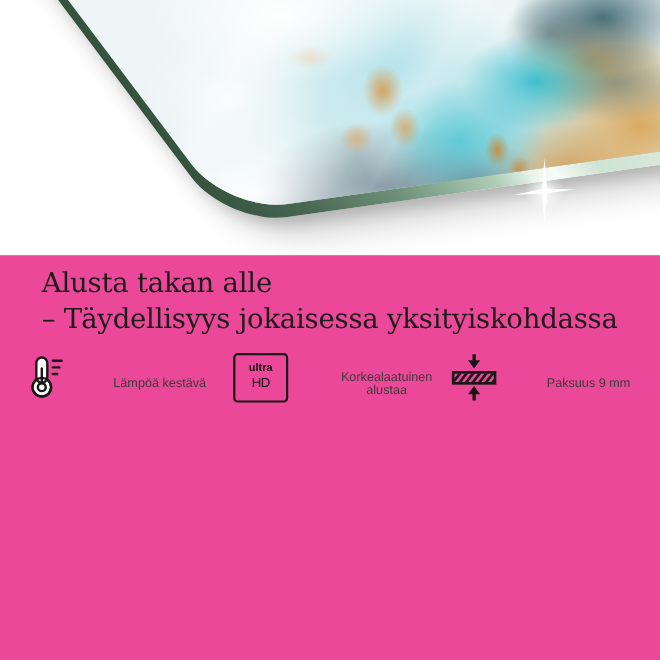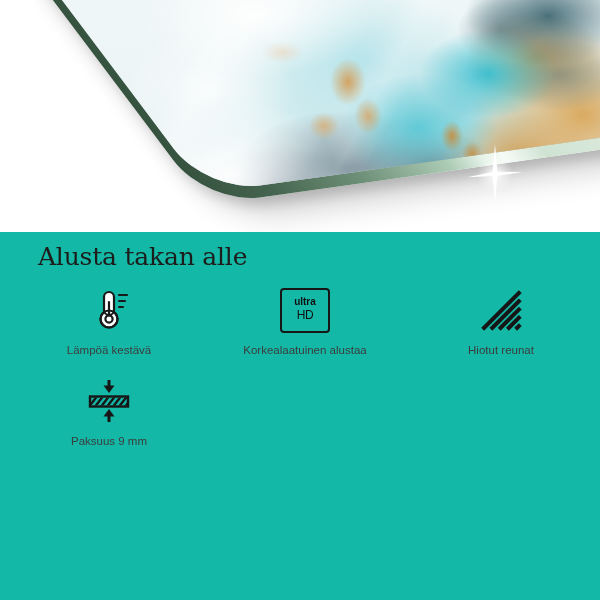--- a/index.html
+++ b/index.html
@@ -1,16 +1,16 @@
 <!DOCTYPE html>
 <html><head>
 <meta charset="utf-8">
 <style>
   html,body{margin:0;padding:0;background:#fff;}
-  .page{position:relative;width:600px;height:600px;background:#14b8a6;overflow:hidden;
+  .page{position:relative;width:600px;height:600px;background:#ec4899;overflow:hidden;
         font-family:"Liberation Sans", sans-serif;color:#3d3d3d;}
 
   
   .hero{position:relative;width:600px;height:232px;overflow:hidden;background:#fff;}
   .panel-under,.panel{position:absolute;left:207px;top:-407px;width:900px;height:600px;
         transform-origin:0 600px;border-bottom-left-radius:55px;}
   .panel-under{
         transform:translate(0px,12px) matrix(0.99,-0.139,0.601,0.799,0,0);
         background:linear-gradient(to right,#35523f 0,#466550 70px,#6f9078 160px,#aecdb6 250px,
                    #e8f4ea 285px,#f6fbf7 305px,#cfe3d3 345px,#dcebdd 430px,#eef6ee 100%);
@@ -51,23 +51,23 @@
 
   
   .headline{margin:8px 38px 0 38px;font-family:"DejaVu Serif", Georgia, serif;font-weight:400;
         font-size:25px;line-height:33px;color:#1c1c1b;letter-spacing:-.2px;}
   .desc{margin:13px 38px 0 38px;font-size:12.5px;line-height:25px;color:#3d3d3d;letter-spacing:-.2px;}
   .desc div{white-space:nowrap;}
 
   
   .features{margin:14px 0 0 16px;display:grid;grid-template-columns:186px 186px 186px;
         column-gap:10px;row-gap:22px;}
-  .feature{display:flex;flex-direction:column;align-items:center;}
+  .feature{display:flex;align-items:center;}
   .feature .ficon{height:46px;display:flex;align-items:center;justify-content:center;}
-  .feature .flabel{margin-top:11px;font-size:11.5px;color:#3c3c3c;text-align:center;}
+  .feature .flabel{margin-top:11px;font-size:11.5px;color:#3c3c3c;text-align:center;margin-left:43px;}
   svg.icon{stroke:#191919;fill:none;stroke-width:2.2;stroke-linecap:round;stroke-linejoin:round;}
   .uhd-box{width:46px;height:41px;border:2.5px solid #161616;border-radius:4px;
         display:flex;flex-direction:column;align-items:center;justify-content:center;color:#111;}
   .uhd-top{font-size:10px;font-weight:bold;line-height:10px;letter-spacing:0;}
   .uhd-bottom{font-size:12px;font-weight:normal;line-height:16px;letter-spacing:-.5px;}
 </style>
 </head>
 <body>
 
 <div class="page">
@@ -87,20 +87,21 @@
       </defs>
       <circle cx="30" cy="30" r="17" fill="url(#glow)"></circle>
       <polygon points="30,2 32.4,30 30,58 27.6,30" fill="#ffffff"></polygon>
       <polygon points="4,33 30,27.6 56,28.4 30,31.8" fill="#ffffff"></polygon>
       <circle cx="30" cy="30" r="2.6" fill="#ffffff"></circle>
     </svg>
   </div>
 
   <h1 class="headline">
     <div>Alusta takan alle</div>
+    <div>– Täydellisyys jokaisessa yksityiskohdassa</div>
   </h1>
 
   <div class="desc">
   </div>
 
   <div class="features">
 
     <div class="feature">
       <div class="ficon">
         <svg class="icon" width="44" height="44" viewBox="0 0 44 44">
@@ -122,32 +123,20 @@
         <div class="uhd-box">
           <div class="uhd-top">ultra</div>
           <div class="uhd-bottom">HD</div>
         </div>
       </div>
       <div class="flabel">Korkealaatuinen alustaa</div>
     </div>
 
 
 
-    <div class="feature">
-      <div class="ficon">
-        <svg width="44" height="44" viewBox="0 0 48 48" style="stroke:#161616;stroke-width:4.4;fill:none;">
-          <line x1="4" y1="45" x2="45" y2="4"></line>
-          <line x1="13" y1="45" x2="45" y2="13"></line>
-          <line x1="22" y1="45" x2="45" y2="22"></line>
-          <line x1="31" y1="45" x2="45" y2="31"></line>
-          <line x1="40" y1="45" x2="45" y2="40"></line>
-        </svg>
-      </div>
-      <div class="flabel">Hiotut reunat</div>
-    </div>
 
     <div class="feature">
       <div class="ficon">
         <svg width="46" height="46" viewBox="0 0 46 46">
           <defs>
               <clipPath id="barclip">
                 <rect x="5" y="19.5" width="36" height="8"></rect>
               </clipPath>
             </defs>
           <g clip-path="url(#barclip)" stroke="#161616" stroke-width="2.4">

